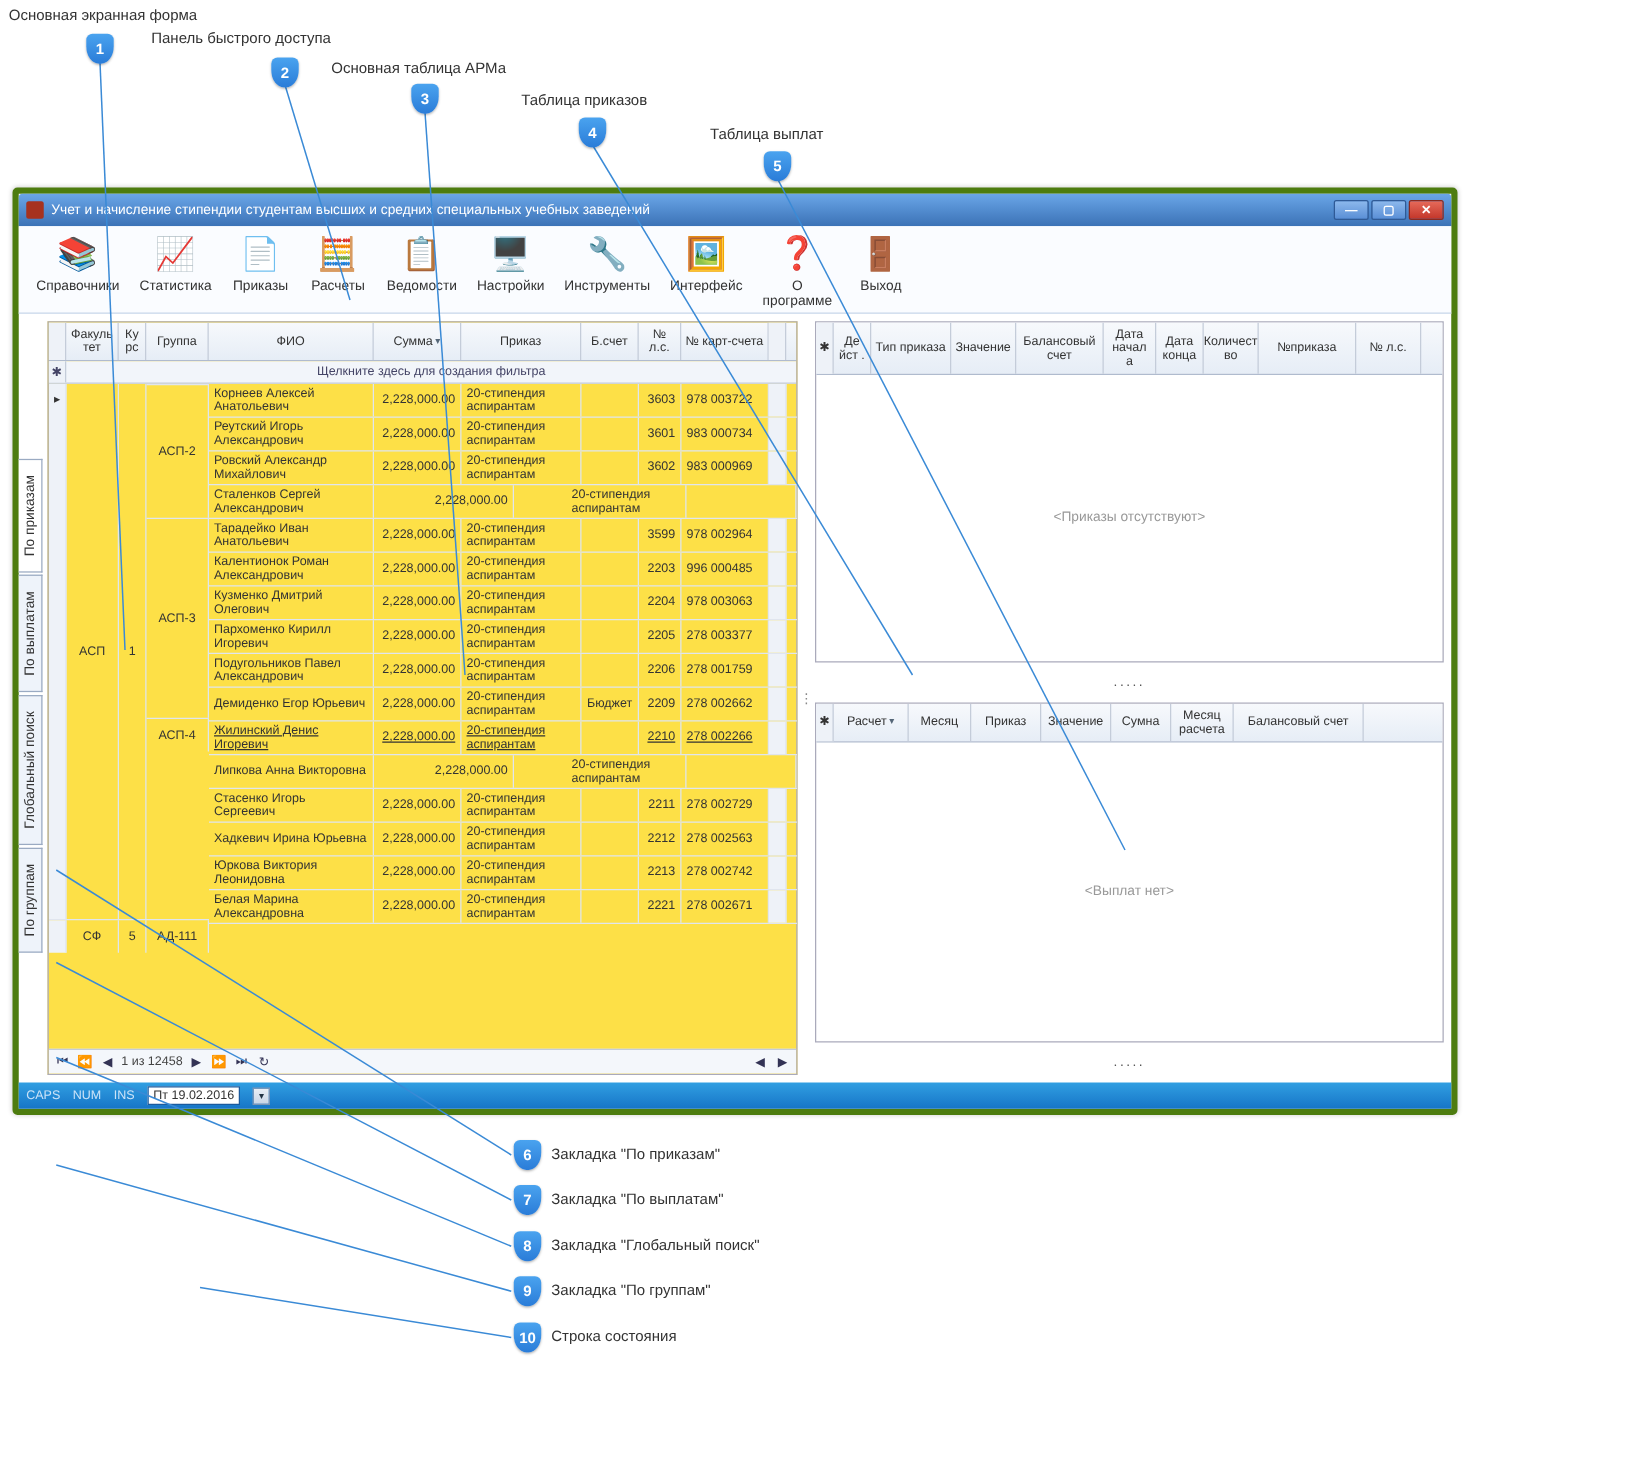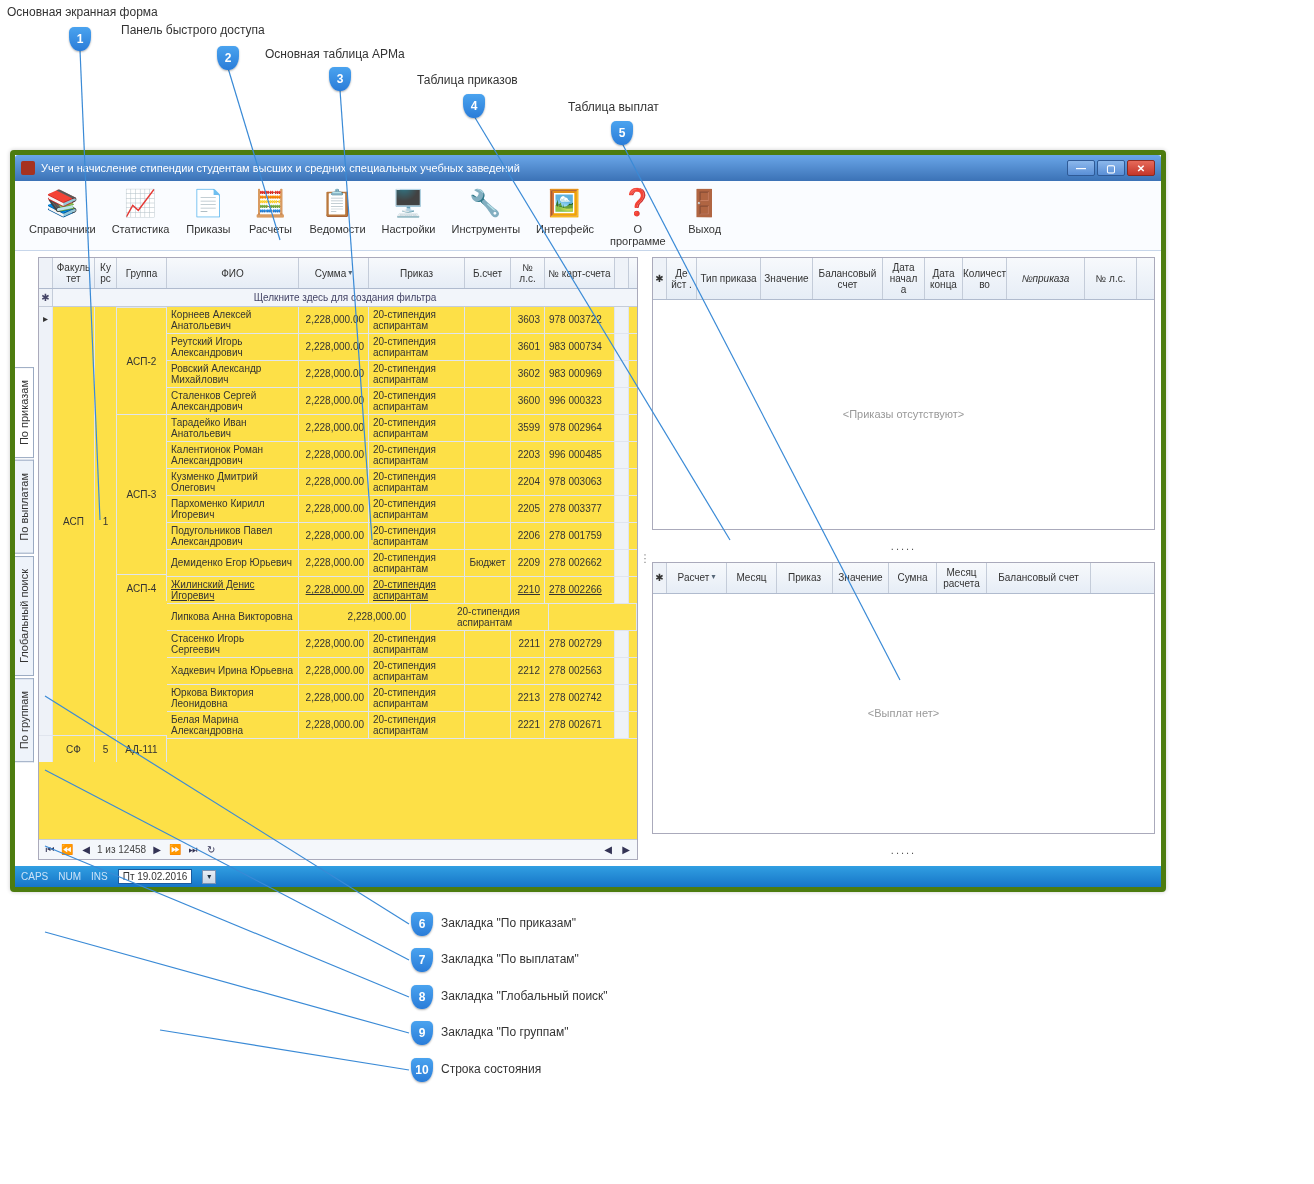--- a/index.html
+++ b/index.html
@@ -62,21 +62,21 @@
   .cw-bsc  { width: 46px; }
   .cw-nls  { width: 34px; }
   .cw-card { width: 70px; }
   .cw-scr  { width: 14px; background: #eef2f8; }
 
   .row-san {} 
 
   
   .rw-mark{width:14px;background:#eef2f8;}
   .rw-act{width:30px;}.rw-type{width:64px;}.rw-val{width:52px;}.rw-bal{width:70px;}
-  .rw-dn{width:42px;}.rw-dk{width:38px;}.rw-qty{width:44px;}.rw-no{width:78px;font-style:italic;}.rw-nls{width:52px;}
+  .rw-dn{width:42px;}.rw-dk{width:38px;}.rw-qty{width:44px;}.rw-no{width:78px;}.rw-nls{width:52px;}
 
   
   .pw-mark{width:14px;background:#eef2f8;}
   .pw-ras{width:60px;}.pw-mon{width:50px;}.pw-ord{width:56px;}.pw-val{width:56px;}
   .pw-sum{width:48px;}.pw-monr{width:50px;}.pw-bal{width:104px;}
 
   
   .navbar { height: 20px; border-top: 1px solid #c4ccd9; background: #f4f7fb; display: flex; align-items: center; padding: 0 4px; gap: 4px; font-size: 10px; color: #444; }
   .navbtn { width: 14px; height: 14px; display: flex; align-items: center; justify-content: center; color: #335; cursor: pointer; }
 
@@ -261,21 +261,21 @@
                 </div>
                 <div class="grow row-san" style="height: 27px;">
                   <div class="gc cw-fio">Ровский Александр Михайлович</div>
                   <div class="gc cw-sum r">2,228,000.00</div>
                   <div class="gc cw-ord">20-стипендия аспирантам</div>
                   <div class="gc cw-bsc c" style="border-bottom: none; border-top: none;"></div>
                   <div class="gc cw-nls r">3602</div>
                   <div class="gc cw-card">983 000969</div>
                   <div class="gc cw-scr"></div>
                 </div>
-                <div class="grow row-san" style="height: 27px;">
+                <div class="grow row-san" style="height: 27px; justify-content: space-between;">
                   <div class="gc cw-fio">Сталенков Сергей Александрович</div>
                   <div class="gc cw-sum r">2,228,000.00</div>
                   <div class="gc cw-ord">20-стипендия аспирантам</div>
                   <div class="gc cw-bsc c" style="border-bottom: none; border-top: none;"></div>
                   <div class="gc cw-nls r">3600</div>
                   <div class="gc cw-card">996 000323</div>
                   <div class="gc cw-scr"></div>
                 </div>
                 <div class="grow row-san" style="height: 27px;">
                   <div class="gc cw-fio">Тарадейко Иван Анатольевич</div>

